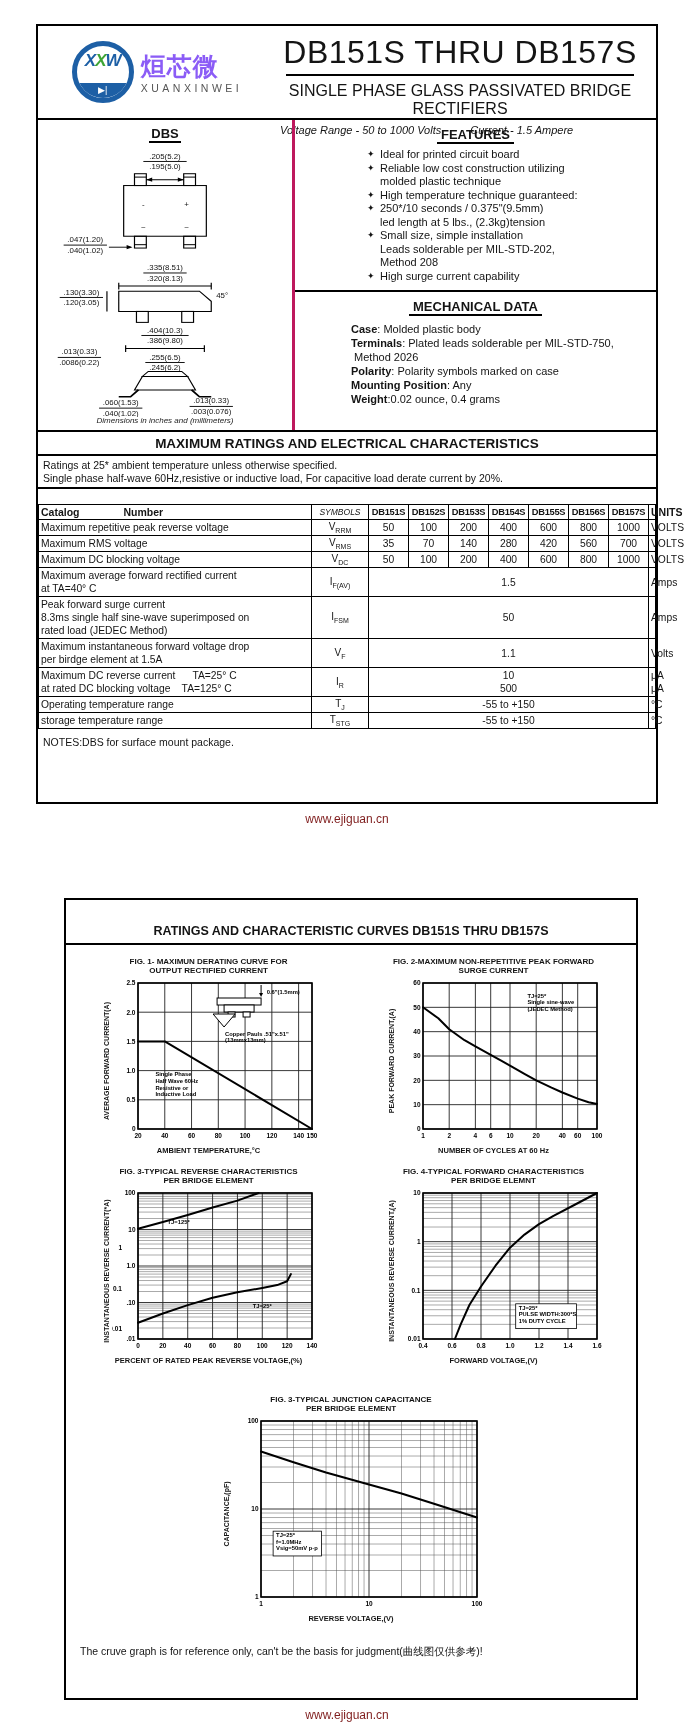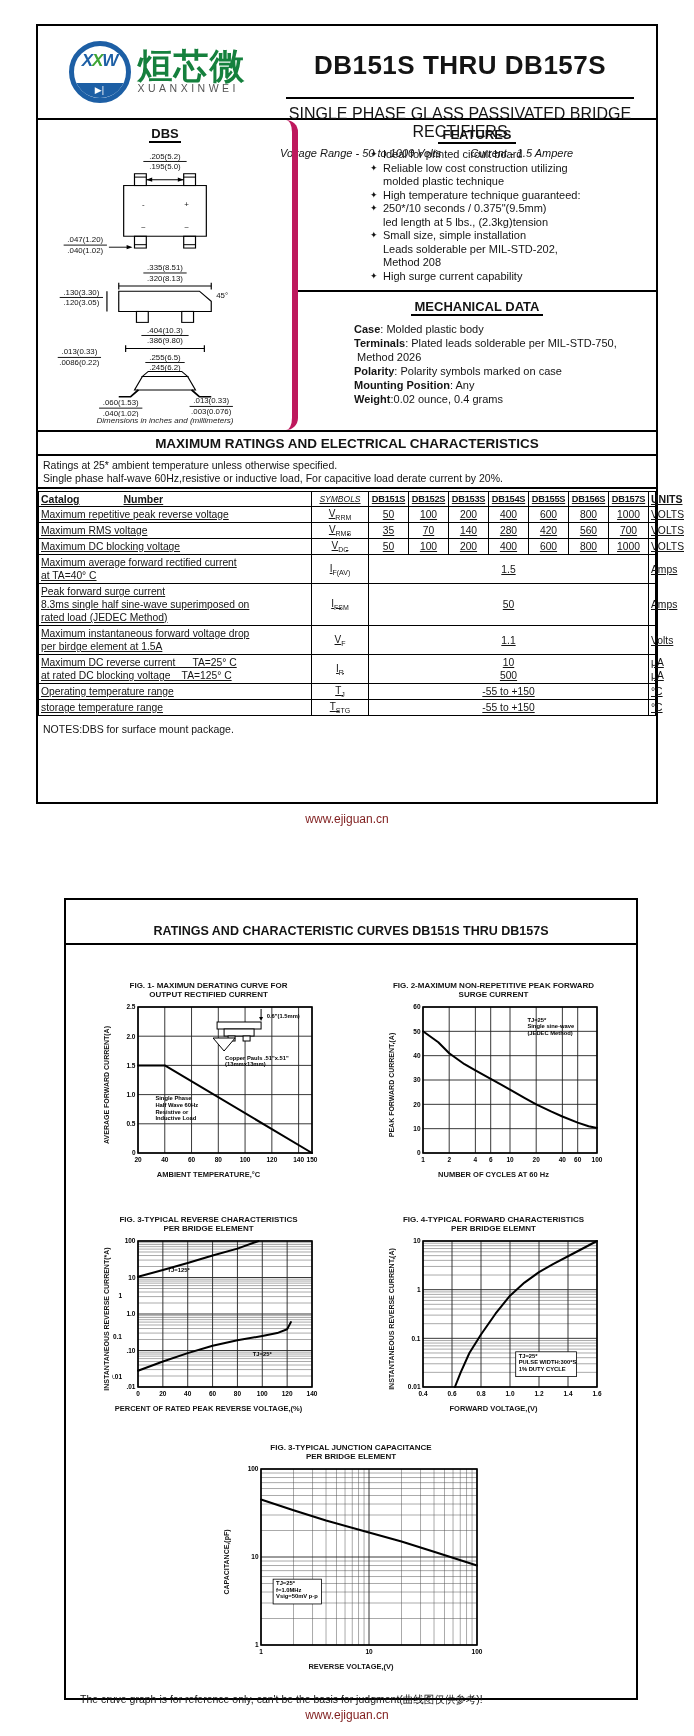--- a/index.html
+++ b/index.html
@@ -8,63 +8,63 @@
   .page{box-sizing:border-box;border:2px solid #000;background:#fff;}
   
   .page1{margin:24px 0 0 36px;width:622px;height:780px;display:flex;flex-direction:column;}
   .p1-header{display:flex;height:92px;border-bottom:2px solid #000;}
   .logo{width:238px;display:flex;align-items:center;justify-content:center;gap:7px;}
   .logo-mark{width:52px;height:52px;border-radius:50%;border:5px solid #1d5fa5;position:relative;overflow:hidden;flex:0 0 auto;background:#fff;}
   .logo-xxw{display:block;text-align:center;margin-top:5px;font-size:17px;font-weight:bold;font-style:italic;color:#1d5fa5;letter-spacing:-1px;}
   .logo-xxw span.g{color:#3fa535;}
   .logo-band{position:absolute;left:0;right:0;bottom:0;height:15px;background:#1d5fa5;color:#fff;text-align:center;font-size:9px;line-height:14px;}
   .logo-text{text-align:left;}
-  .logo-cn{font-size:35px;font-weight:bold;color:#15803d;letter-spacing:1px;line-height:30px;}
+  .logo-cn{font-size:25px;font-weight:bold;color:#8b5cf6;letter-spacing:1px;line-height:30px;}
   .logo-latin{font-size:10.5px;letter-spacing:3.5px;color:#555;margin-top:1px;}
   .title-block{flex:1;padding:8px 16px 0 4px;text-align:center;}
-  .part-title{font-size:26px;font-weight:bold;margin:16px;letter-spacing:0.5px;}
+  .part-title{font-size:32px;font-weight:normal;margin:0;letter-spacing:0.5px;}
   .title-divider{border:none;border-top:2px solid #000;margin:3px 6px 6px 6px;}
   .part-subtitle{font-size:16px;font-weight:normal;}
   .range-line{font-size:11px;font-style:italic;display:flex;justify-content:flex-start;gap:29px;margin-top:6px;}
   .p1-mid{display:flex;height:310px;border-bottom:2px solid #000;}
-  .pkg-col{width:254px;border-right:6px solid #be185d;position:relative;text-align:center;flex:0 0 auto;border-radius:12px;}
+  .pkg-col{width:254px;border-right:3px solid #be185d;position:relative;text-align:center;flex:0 0 auto;}
   .pkg-title{display:inline-block;font-weight:bold;font-size:13px;border-bottom:2px solid #000;margin-top:6px;padding:0 2px;}
   svg.pkg{display:block;margin:2px auto 0 auto;}
   svg.pkg text{font-family:"Liberation Sans",sans-serif;font-size:8px;fill:#111;}
   .pkg-caption{position:absolute;bottom:5px;width:100%;font-size:8px;font-style:italic;color:#222;}
   .right-col{flex:1;display:flex;flex-direction:column;}
   .features-box{height:172px;border-bottom:2px solid #000;box-sizing:border-box;}
   .box-title{text-align:center;font-weight:bold;font-size:13px;margin-top:7px;}
   .box-title span{border-bottom:2px solid #000;padding:0 4px;}
   .features-list{list-style:none;margin:6px 0 0 0;padding:0 8px 0 72px;font-size:11px;line-height:13.5px;}
   .features-list li{position:relative;padding-left:13px;white-space:pre-wrap;}
   .bullet{position:absolute;left:0;top:0;font-size:9px;}
   .mech-box{flex:1;}
   .mech-lines{margin:8px 0 0 0;padding:0 6px 0 56px;font-size:11px;line-height:14px;}
   .mech-item b{font-weight:bold;}
   .mech-item span{white-space:pre-wrap;}
   .ratings-title{font-size:13.5px;font-weight:bold;text-align:center;padding:4px 0 3px 0;border-bottom:2px solid #000;}
   .ratings-notes{font-size:10.5px;line-height:12.5px;padding:3px 5px;border-bottom:2px solid #000;}
-  table.ratings{border-collapse:collapse;table-layout:fixed;width:100%;margin-top:2px;font-size:10.3px;text-decoration:underline;}
+  table.ratings{border-collapse:collapse;table-layout:fixed;width:100%;margin-top:15px;font-size:10.3px;}
   table.ratings th,table.ratings td{border:1.5px solid #000;padding:1px 2px;}
   th.th-cat{width:268px;text-align:left;vertical-align:bottom;font-size:10.5px;padding-left:4px;}
   th.th-cat .num{margin-left:44px;}
   th.th-sym{width:52px;font-style:italic;font-size:8.5px;font-weight:normal;}
   th.th-dev{width:35px;font-size:9.3px;letter-spacing:-0.3px;padding:1px 0;}
   th.th-units{font-size:10.5px;}
   td.cell-label{text-align:left;padding-left:4px;white-space:pre-wrap;line-height:13px;}
   td.cell-sym{text-align:center;font-size:10px;}
   td.cell-sym sub{font-size:7px;}
   td.cell-val,td.cell-span,td.cell-unit{text-align:center;white-space:pre-line;line-height:13px;}
   .notes-area{flex:1;font-size:10.5px;padding:7px 5px;}
   .page-url{text-align:center;font-size:12px;margin-top:8px;color:#7f1d1d;}
   
   .page2{margin:72px 0 0 64px;width:574px;height:802px;display:flex;flex-direction:column;}
   .p2-titlebar{font-size:12.5px;font-weight:bold;text-align:center;padding:24px 0 5px 0;border-bottom:2px solid #000;}
-  .charts-row{display:flex;justify-content:space-around;margin-top:36px;}
+  .charts-row{display:flex;justify-content:space-around;margin-top:12px;}
   .fig5-row{display:flex;justify-content:center;margin-top:30px;}
   .chart-cell{width:272px;text-align:center;}
   .chart-cell.wide{width:310px;}
   .chart-title{font-size:8px;font-weight:bold;white-space:pre-line;line-height:9px;margin-bottom:3px;}
   .chart-body{display:flex;align-items:center;justify-content:center;}
   .ylabel-wrap{width:13px;position:relative;align-self:stretch;}
   .ylabel{position:absolute;top:50%;left:50%;transform:translate(-50%,-50%) rotate(-90deg);
           font-size:7px;font-weight:bold;white-space:nowrap;}
   svg.plot{display:block;}
   svg.plot text{font-family:"Liberation Sans",sans-serif;}

